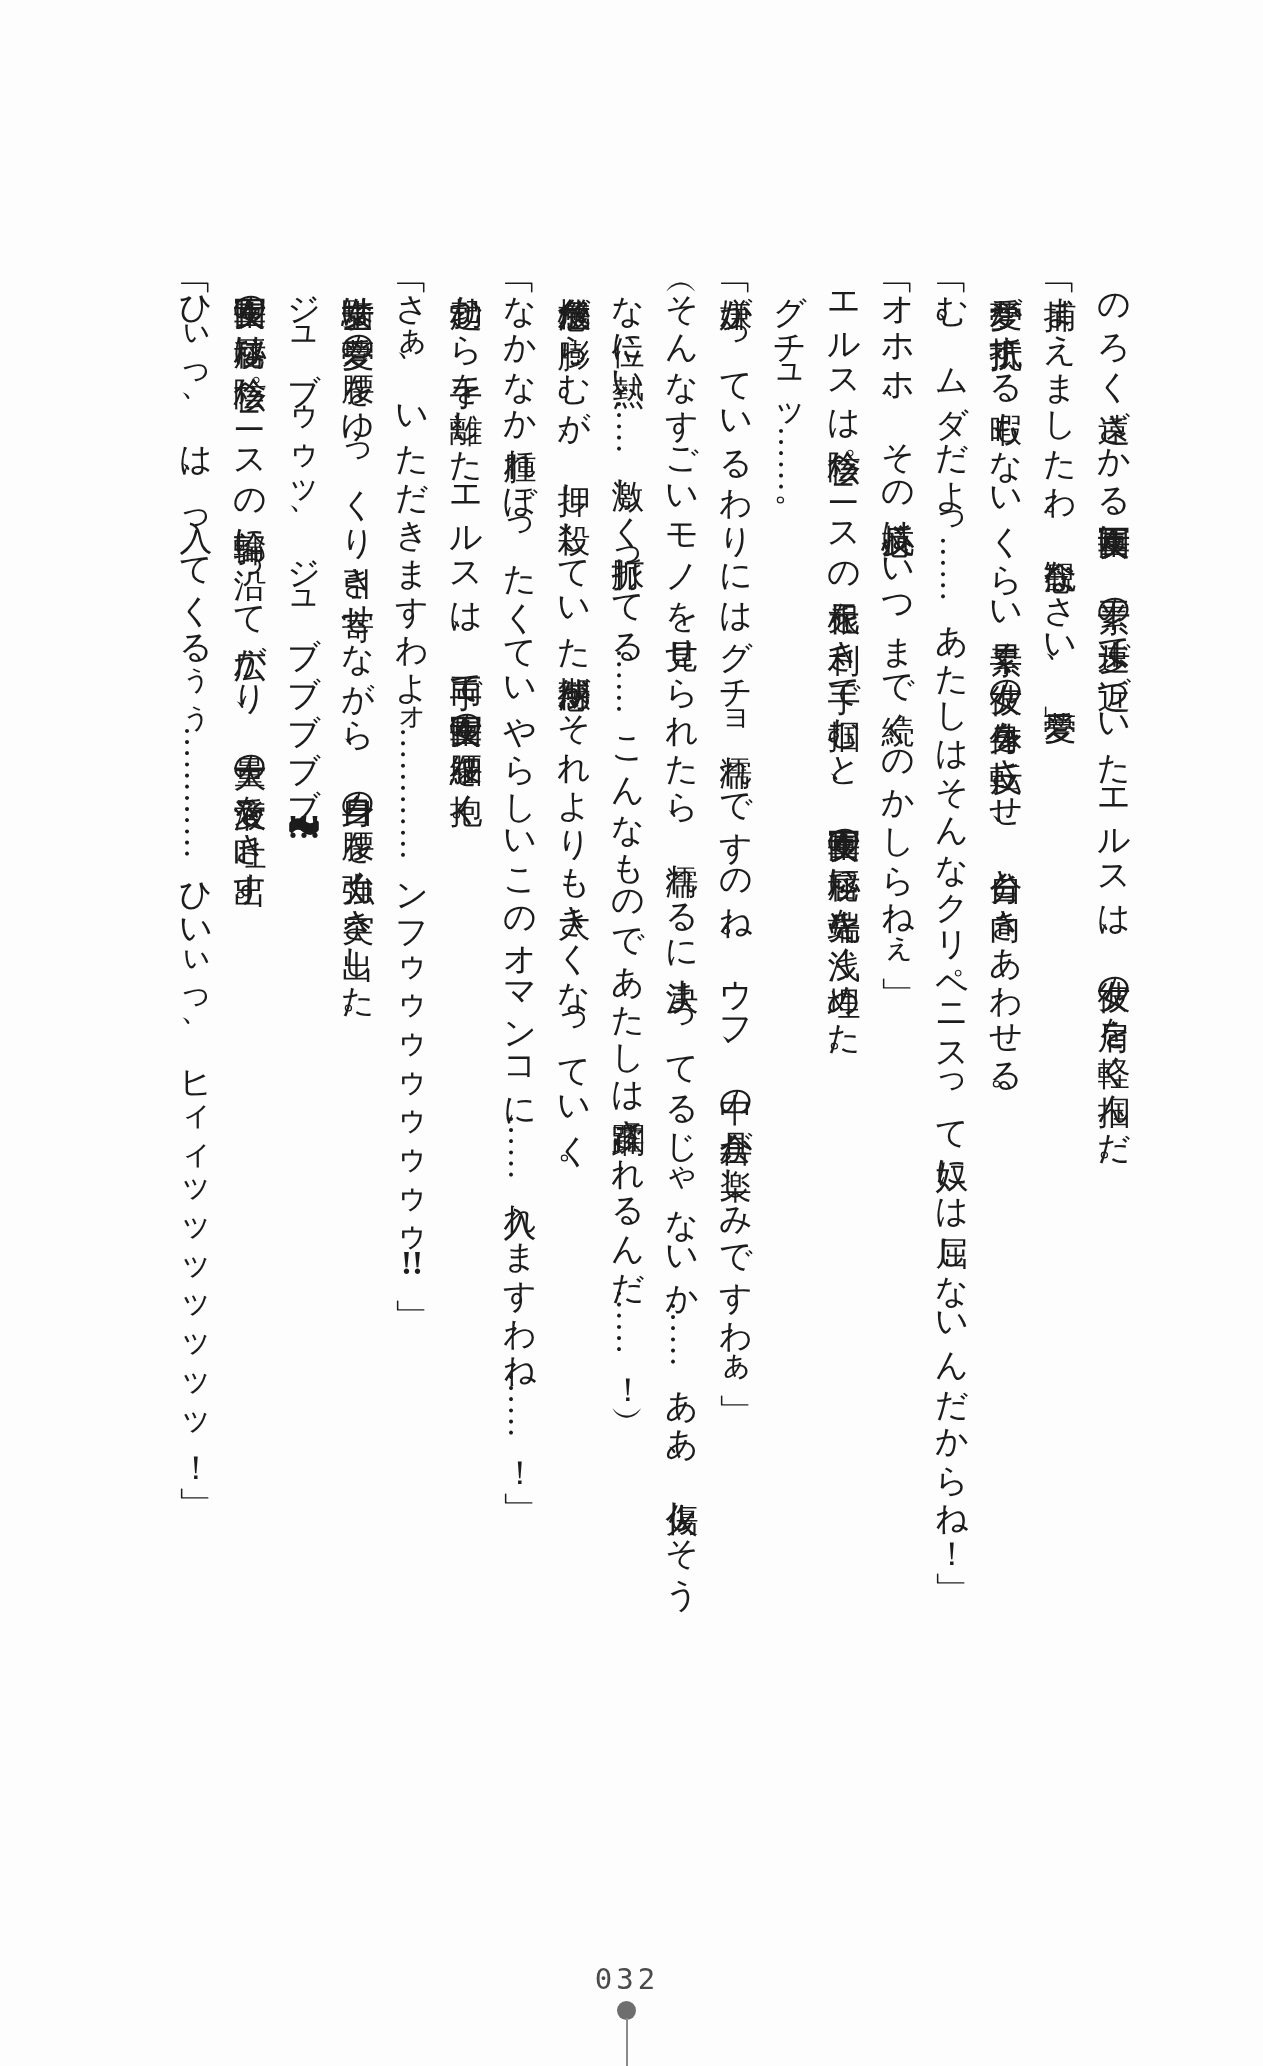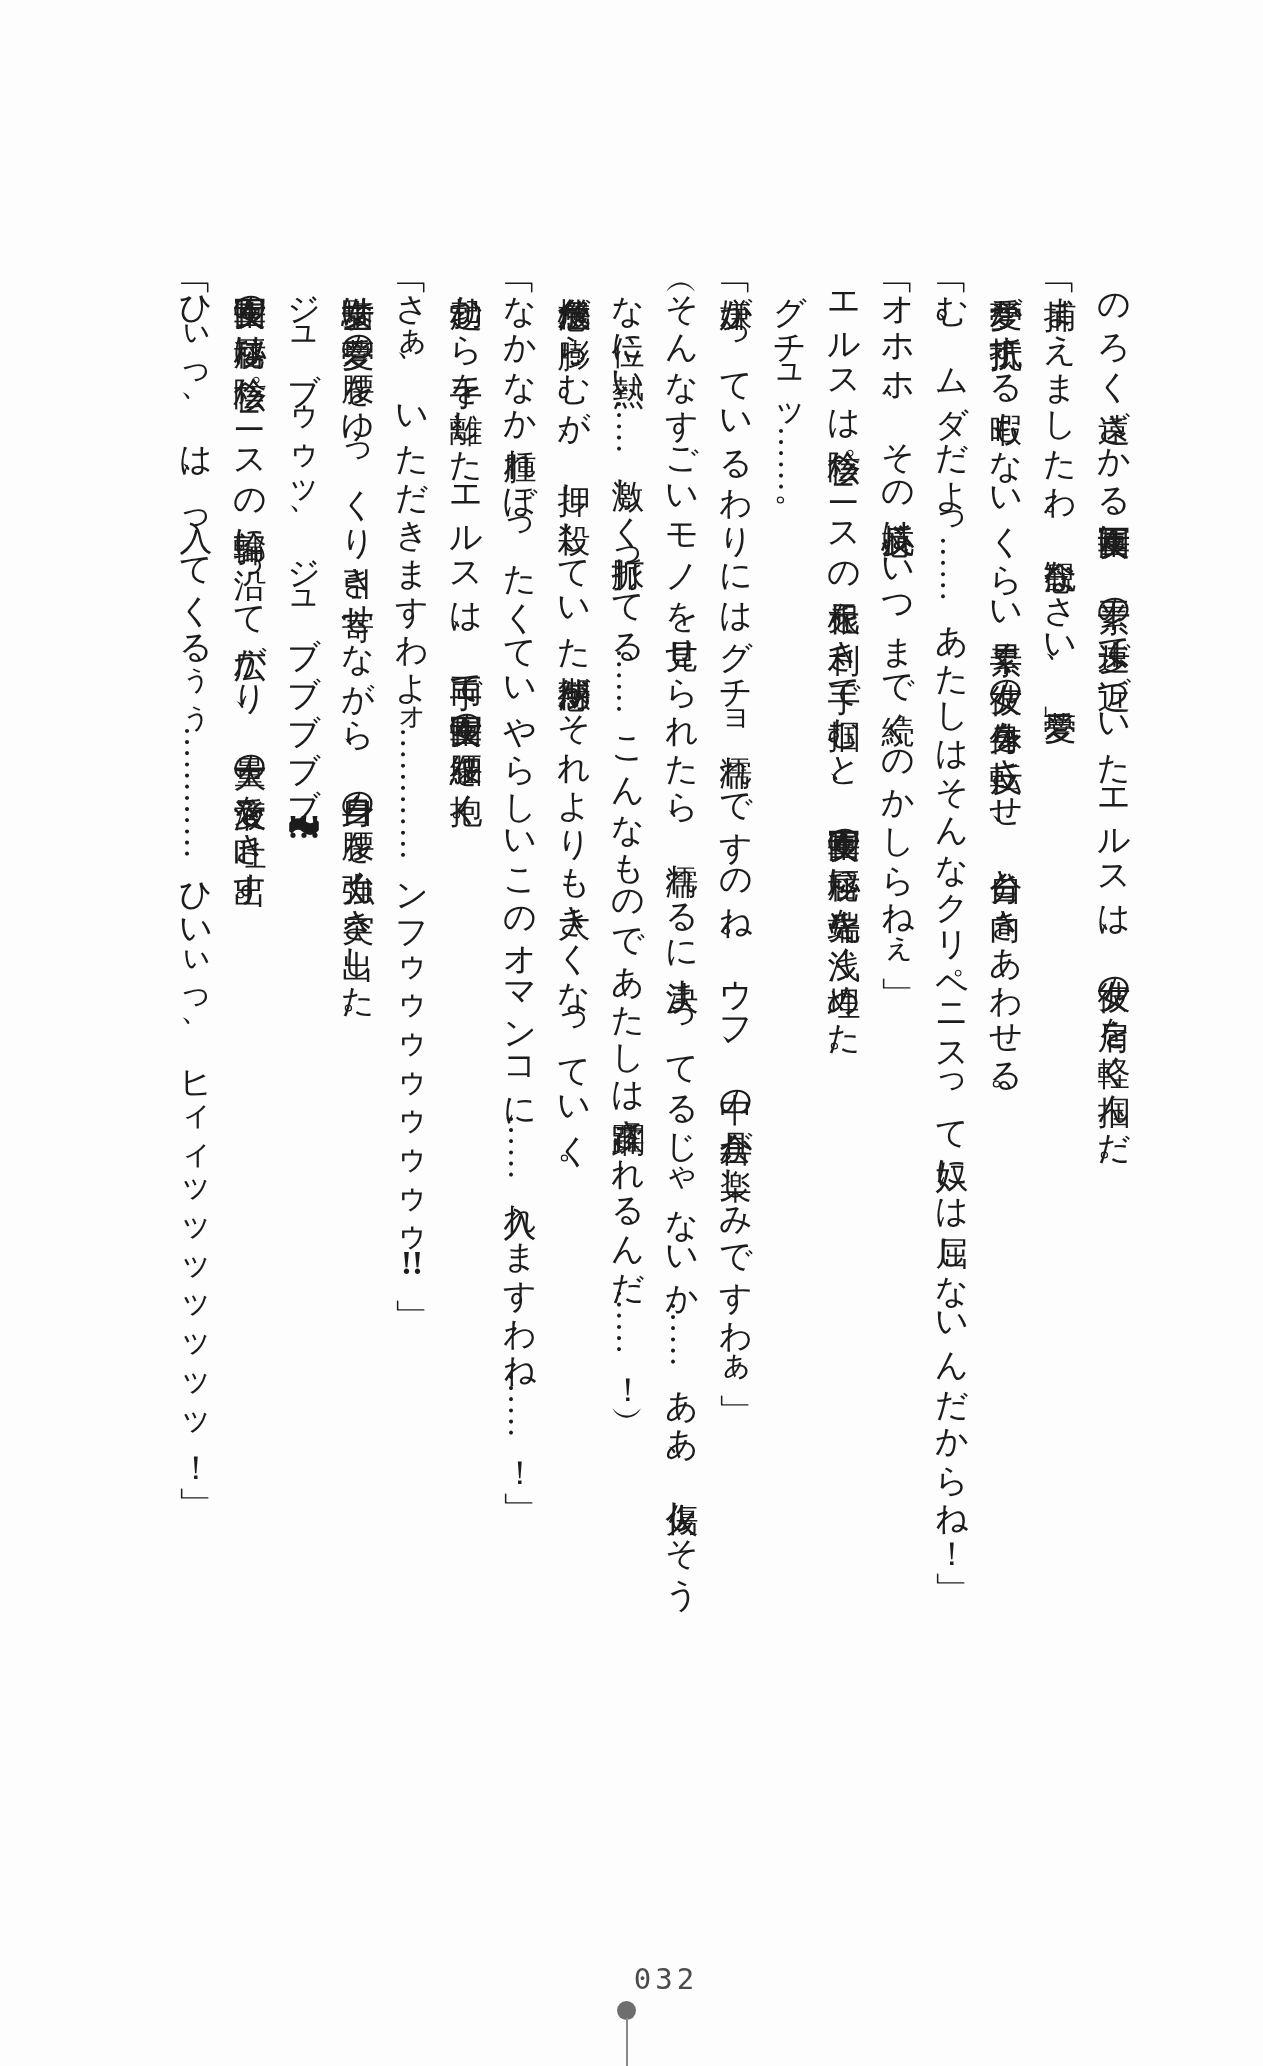--- a/index.html
+++ b/index.html
@@ -43,21 +43,20 @@
   .page-number {
     position: absolute;
     top: 1962px;
     left: 627px;
     transform: translateX(-50%);
     font-family: "DejaVu Sans Mono", "Liberation Mono", monospace;
     font-size: 29px;
     font-weight: 400;
     letter-spacing: 4px;
     color: #4b4b4b;
-    margin-left: 39px;
   }
   .footer-dot {
     position: absolute;
     top: 2001px;
     left: 617px;
     width: 19px;
     height: 19px;
     border-radius: 50%;
     background: #6e6e6e;
   }

